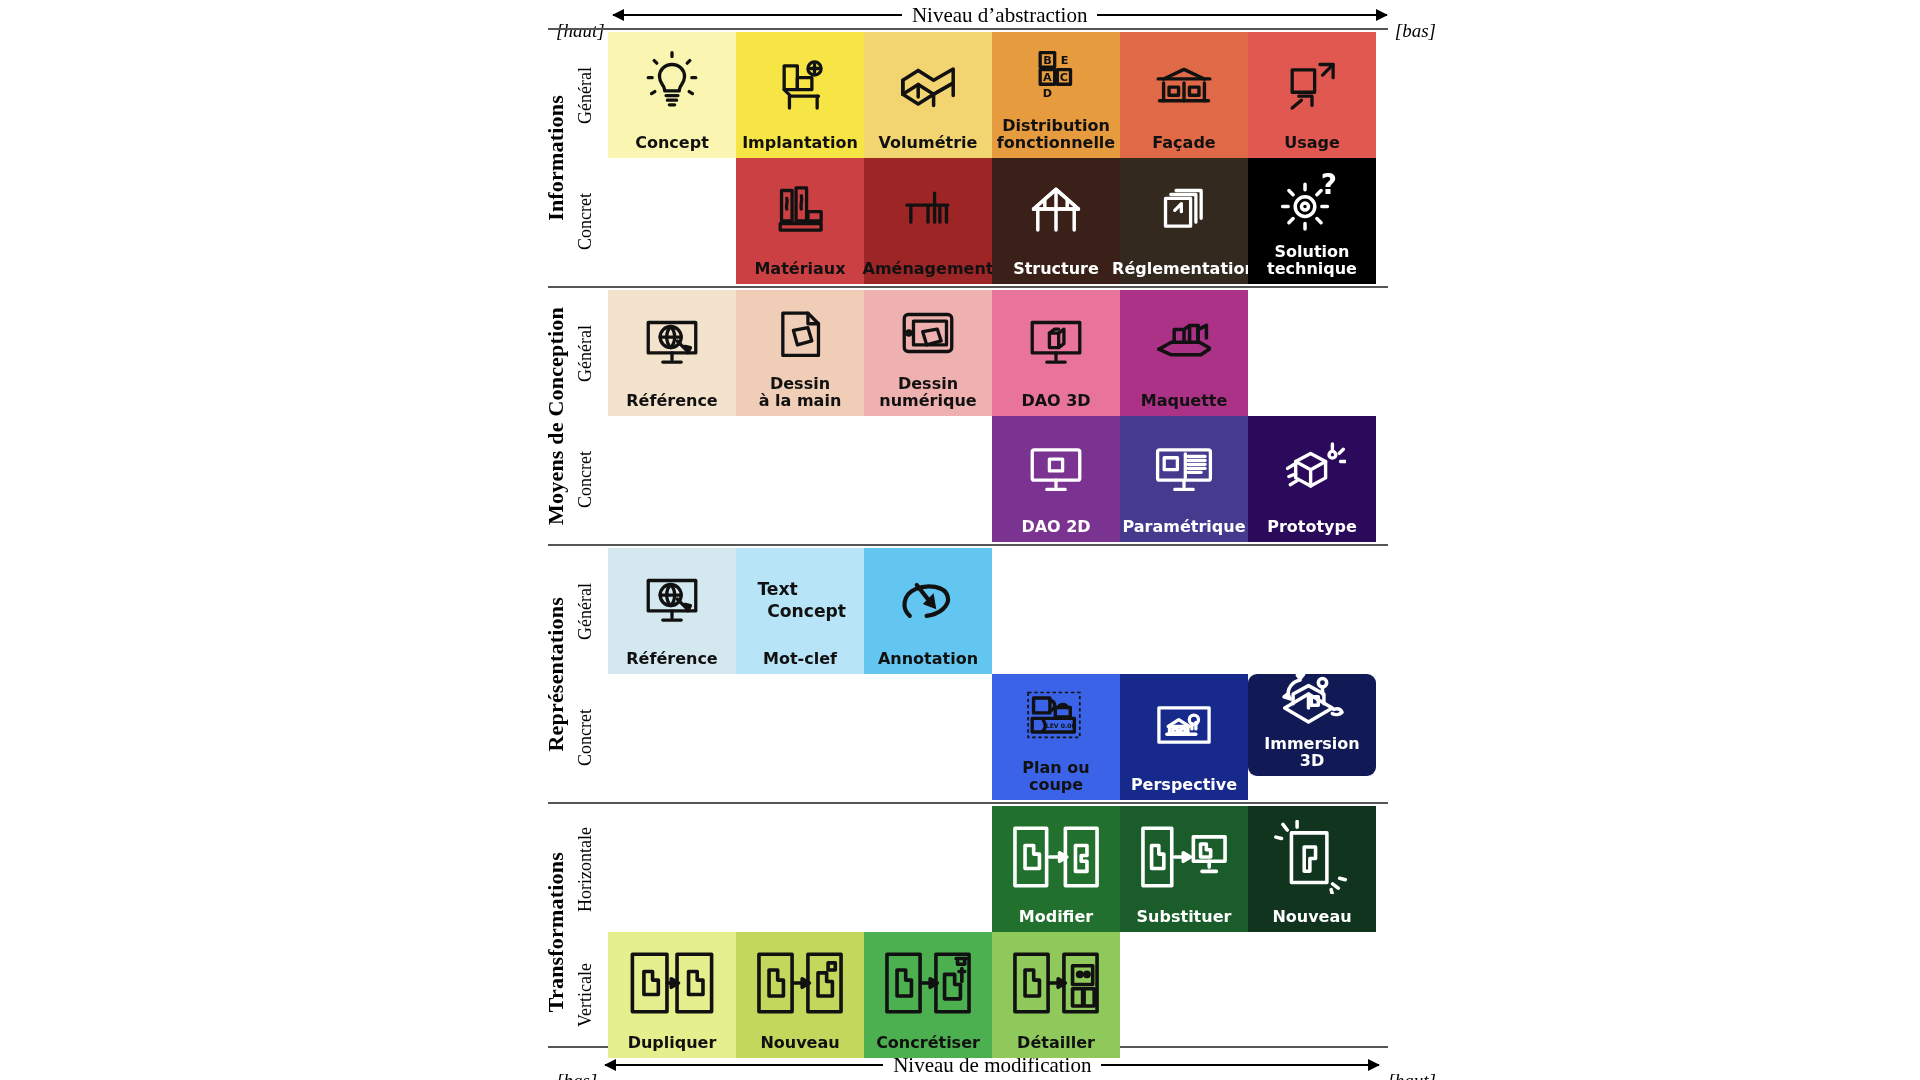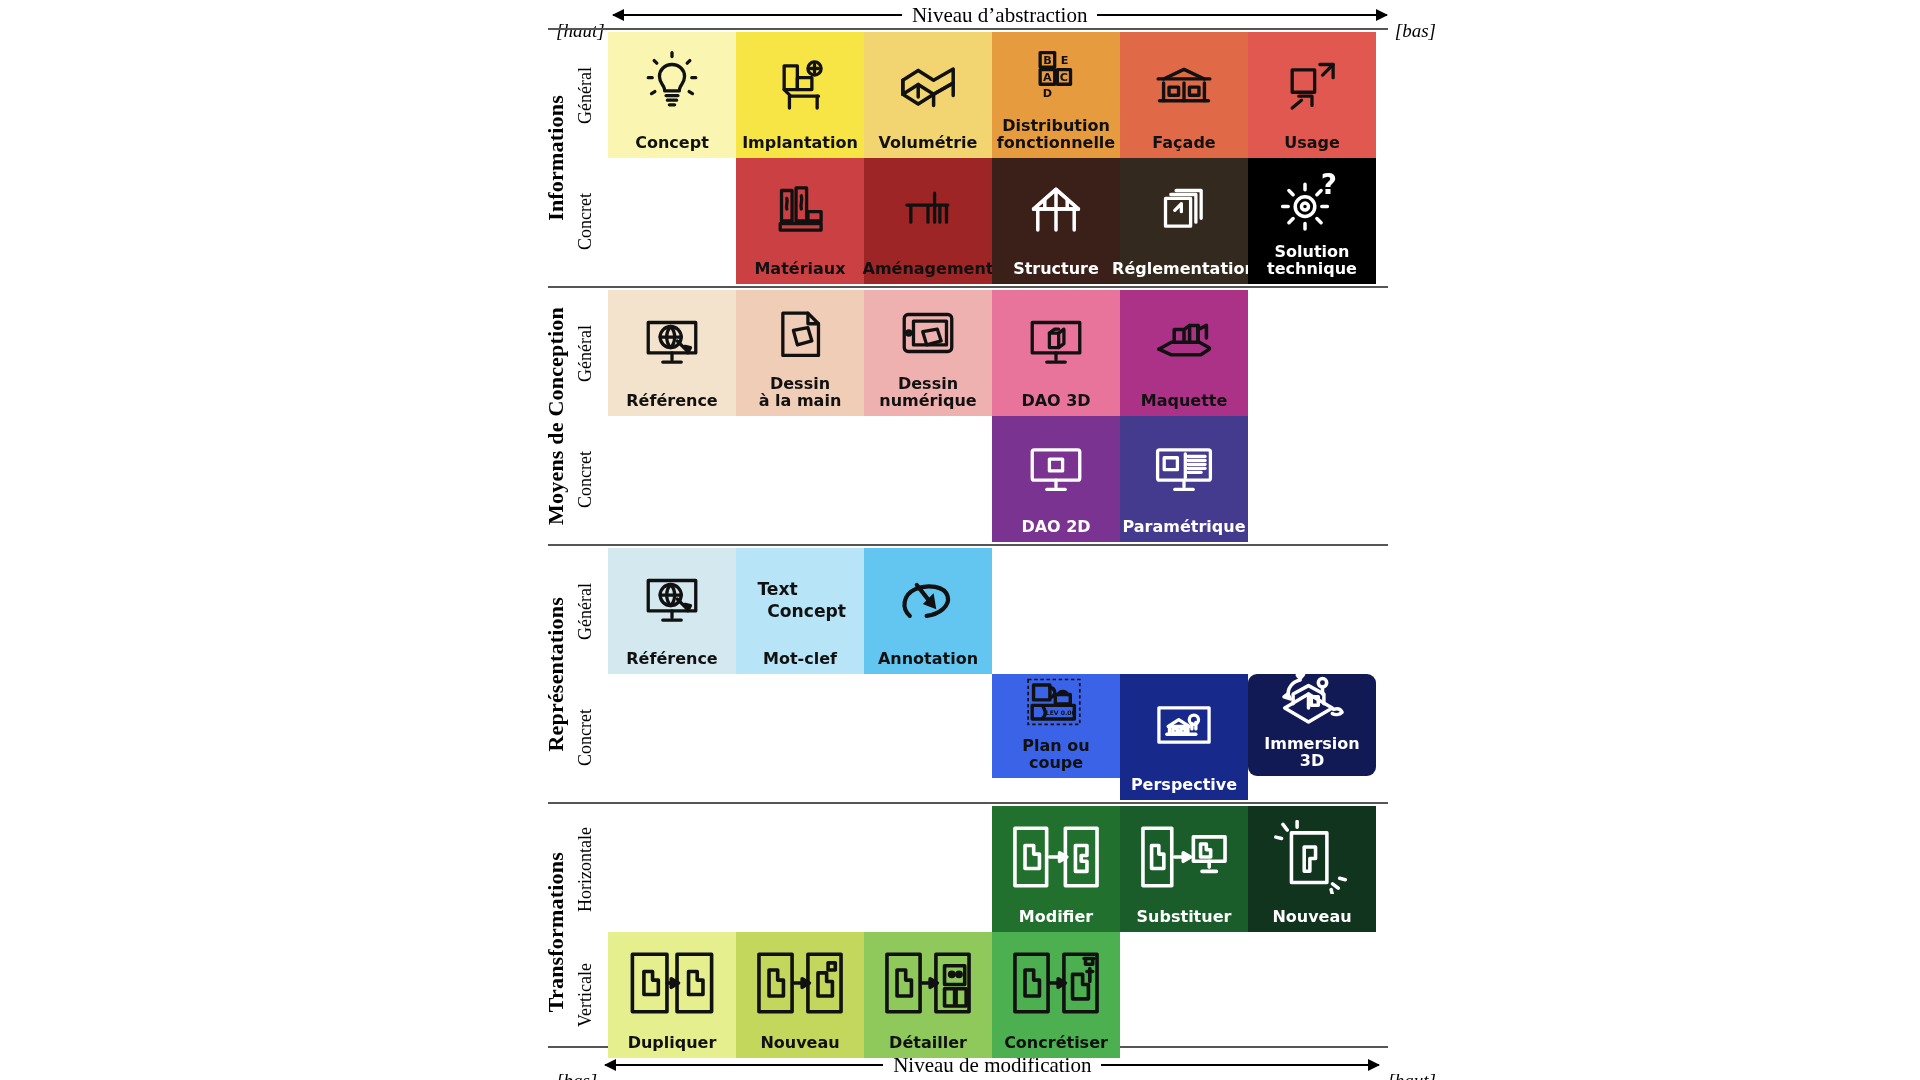--- a/index.html
+++ b/index.html
@@ -454,20 +454,34 @@
                   <rect x="10" y="24" width="80" height="46" rx="3"></rect>
                   <path d="M50 70v10M36 84h28"></path>
                   <rect x="20" y="36" width="20" height="18"></rect>
                   <path d="M56 34h26M56 40h26M56 46h26M56 52h26M56 58h20"></path>
                   <path d="M52 30v36"></path>
                 </g>
               </svg>
             </div>
             <div class="lbl light">Paramétrique</div>
           </div>
+          <div class="cell" style="height: 126px; background: rgb(43, 10, 92);">
+            <div class="ico" style="color: rgb(255, 255, 255);">
+              <svg viewBox="0 0 100 100" width="68" height="68">
+                <g fill="none" stroke="currentColor" stroke-width="5" stroke-linecap="round" stroke-linejoin="round">
+                  <path d="M26 42l22-12 22 12v24L48 78 26 66z"></path>
+                  <path d="M26 42l22 12 22-12M48 54v24"></path>
+                  <path d="M14 52l10-6M16 64l10-4M18 76l10-6"></path>
+                  <path d="M80 24v-8M90 30l6-6M92 42h8"></path>
+                  <circle cx="80" cy="32" r="5"></circle>
+                </g>
+              </svg>
+            </div>
+            <div class="lbl light">Prototype</div>
+          </div>
         </div>
       </div>
       <div class="section" style="top: 548px; height: 252px;">
         <div class="section-title">
           <span>Représentations</span>
         </div>
         <div class="subrow-title" style="top: 0px; height: 126px;">
           <span>Général</span>
         </div>
         <div class="cells" style="top: 0px; height: 126px;">
@@ -511,21 +525,21 @@
           <div class="cell empty" style="height: 126px;"></div>
           <div class="cell empty" style="height: 126px;"></div>
         </div>
         <div class="subrow-title" style="top: 126px; height: 126px;">
           <span>Concret</span>
         </div>
         <div class="cells" style="top: 126px; height: 126px;">
           <div class="cell empty" style="height: 126px;"></div>
           <div class="cell empty" style="height: 126px;"></div>
           <div class="cell empty" style="height: 126px;"></div>
-          <div class="cell" style="height: 104px; background: rgb(58, 99, 232);">
+          <div class="cell" style="height: 126px; background: rgb(58, 99, 232);">
             <div class="ico" style="color: rgb(17, 17, 17);">
               <svg viewBox="0 0 110 100" width="76" height="68">
                 <g fill="none" stroke="currentColor" stroke-width="5" stroke-linecap="round" stroke-linejoin="round">
                   <rect x="22" y="22" width="24" height="22"></rect>
                   <path d="M46 26c8 0 10 10 2 14"></path>
                   <rect x="20" y="52" width="62" height="20"></rect>
                   <path d="M36 54c4 6 4 12 0 16"></path>
                   <rect x="54" y="36" width="22" height="14"></rect>
                   <path d="M58 36c3-6 11-6 14 0"></path>
                 </g>
@@ -660,54 +674,54 @@
                   <path d="M22 32h12v14h8v22H22z"></path>
                   <path d="M90 36h12v12h8v20H90z"></path>
                   <rect x="104" y="22" width="10" height="10"></rect>
                   <path d="M56 50h16"></path>
                   <path d="M68 44l10 6-10 6z" fill="currentColor"></path>
                 </g>
               </svg>
             </div>
             <div class="lbl">Nouveau</div>
           </div>
+          <div class="cell" style="height: 126px; background: rgb(76, 175, 80);">
+            <div class="ico" style="color: rgb(17, 17, 17);">
+              <svg viewBox="0 0 130 100" width="94" height="72">
+                <g fill="none" stroke="currentColor" stroke-width="5" stroke-linecap="round" stroke-linejoin="round">
+                  <rect x="8" y="10" width="46" height="80"></rect>
+                  <rect x="76" y="10" width="46" height="80"></rect>
+                  <path d="M22 32h12v14h8v22H22z"></path>
+                  <path d="M88 38h14v14h8v20H88z"></path>
+                  <path d="M104 16h14M106 16v8h10v-8"></path>
+                  <path d="M112 30v18M108 34h8"></path>
+                  <path d="M56 50h16"></path>
+                  <path d="M68 44l10 6-10 6z" fill="currentColor"></path>
+                </g>
+              </svg>
+            </div>
+            <div class="lbl">Concrétiser</div>
+          </div>
           <div class="cell" style="height: 126px; background: rgb(143, 201, 91);">
             <div class="ico" style="color: rgb(17, 17, 17);">
               <svg viewBox="0 0 130 100" width="94" height="72">
                 <g fill="none" stroke="currentColor" stroke-width="5" stroke-linecap="round" stroke-linejoin="round">
                   <rect x="8" y="10" width="46" height="80"></rect>
                   <rect x="76" y="10" width="46" height="80"></rect>
                   <path d="M22 32h12v14h8v22H22z"></path>
                   <path d="M88 26h28v26H88z"></path>
                   <path d="M88 58h14v24H88z"></path>
                   <path d="M104 58h14v24h-14z"></path>
                   <circle cx="98" cy="38" r="3" fill="currentColor"></circle>
                   <circle cx="108" cy="38" r="3" fill="currentColor"></circle>
                   <path d="M56 50h16"></path>
                   <path d="M68 44l10 6-10 6z" fill="currentColor"></path>
                 </g>
               </svg>
             </div>
             <div class="lbl">Détailler</div>
           </div>
-          <div class="cell" style="height: 126px; background: rgb(76, 175, 80);">
-            <div class="ico" style="color: rgb(17, 17, 17);">
-              <svg viewBox="0 0 130 100" width="94" height="72">
-                <g fill="none" stroke="currentColor" stroke-width="5" stroke-linecap="round" stroke-linejoin="round">
-                  <rect x="8" y="10" width="46" height="80"></rect>
-                  <rect x="76" y="10" width="46" height="80"></rect>
-                  <path d="M22 32h12v14h8v22H22z"></path>
-                  <path d="M88 38h14v14h8v20H88z"></path>
-                  <path d="M104 16h14M106 16v8h10v-8"></path>
-                  <path d="M112 30v18M108 34h8"></path>
-                  <path d="M56 50h16"></path>
-                  <path d="M68 44l10 6-10 6z" fill="currentColor"></path>
-                </g>
-              </svg>
-            </div>
-            <div class="lbl">Concrétiser</div>
-          </div>
           <div class="cell empty" style="height: 126px;"></div>
           <div class="cell empty" style="height: 126px;"></div>
         </div>
       </div>
     </div>
 </div>
 
 </body></html>

